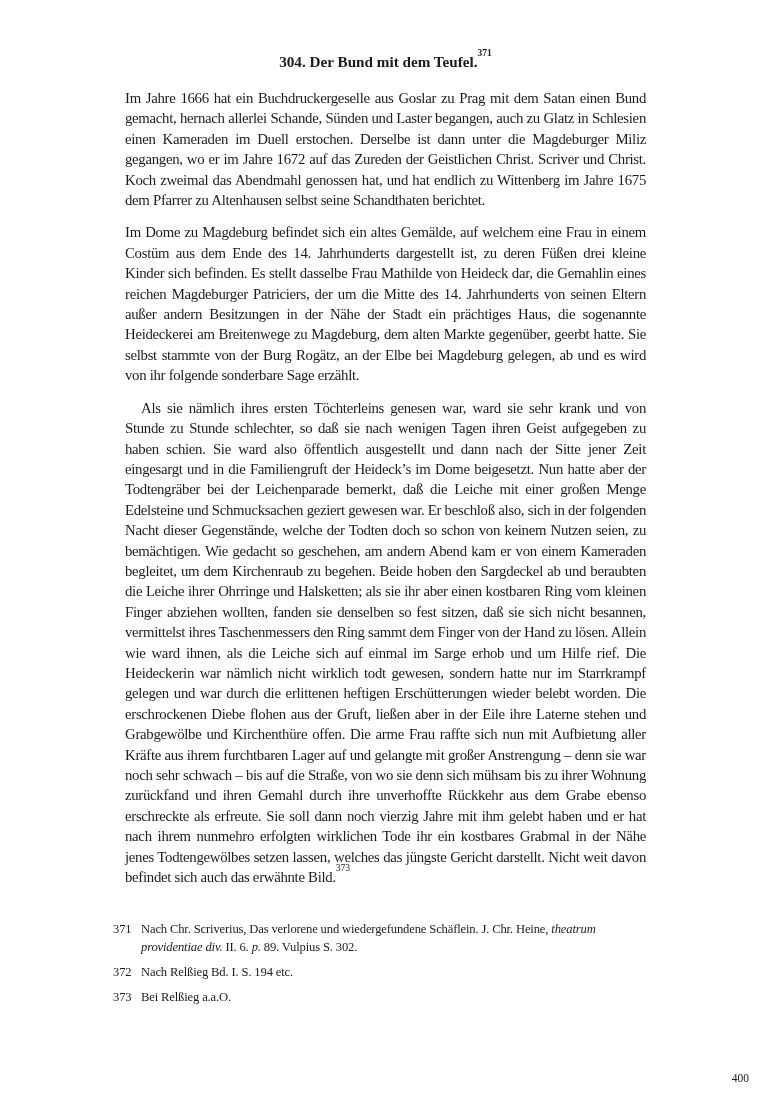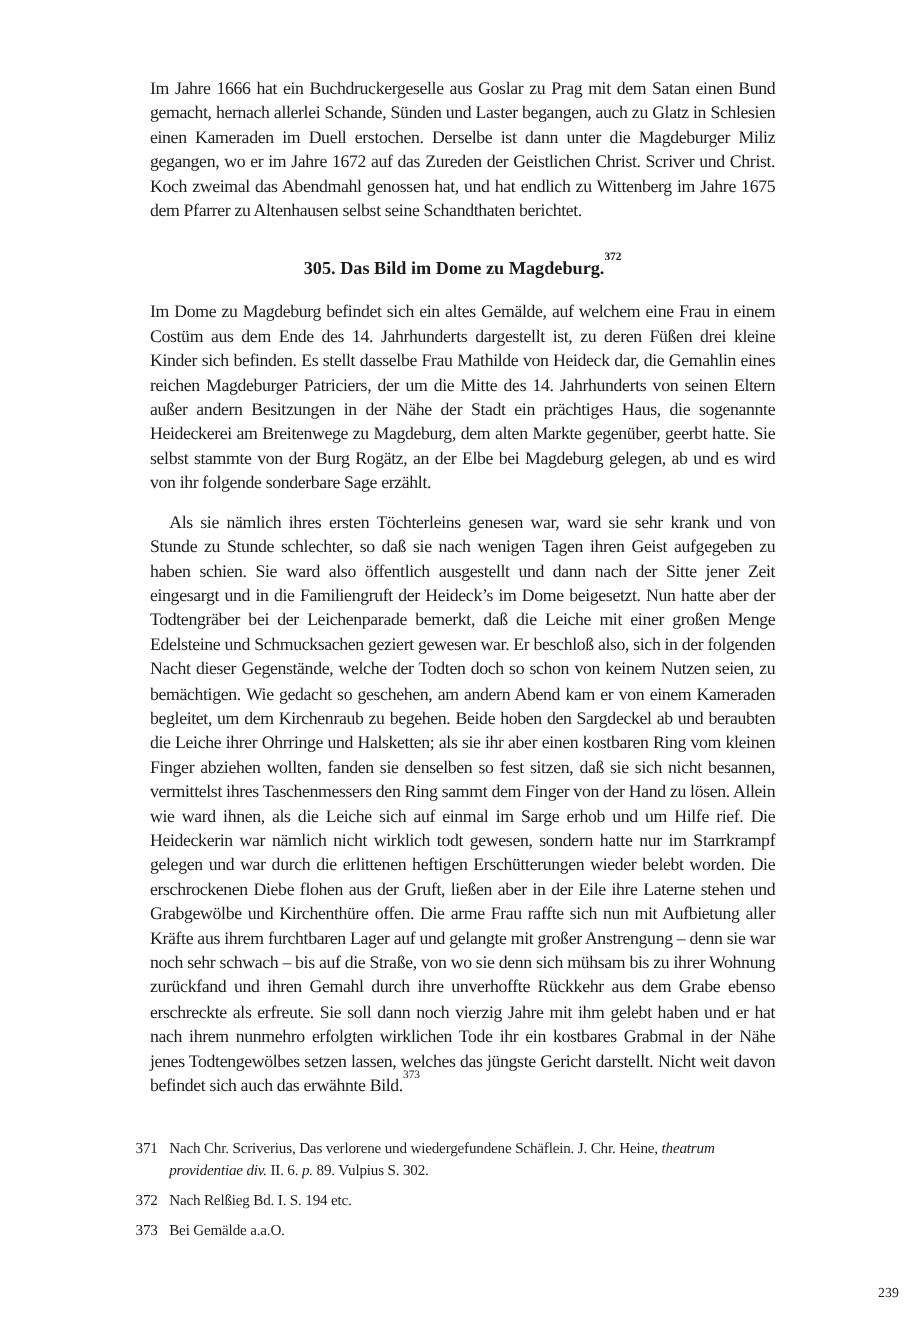--- a/index.html
+++ b/index.html
@@ -60,43 +60,43 @@
     right: 21px;
     font-size: 11.5px;
     line-height: 14px;
   }
 </style>
 </head>
 <body>
 
 <div class="page">
 
+  <h2 class="heading"><span>304. Der Bund mit dem Teufel.</span><sup class="fn-ref">371</sup></h2>
 
   <p class="body-text">Im Jahre 1666 hat ein Buchdruckergeselle aus Goslar zu Prag mit dem Satan einen Bund gemacht, hernach allerlei Schande, Sünden und Laster begangen, auch zu Glatz in Schlesien einen Kameraden im Duell erstochen. Derselbe ist dann unter die Magdeburger Miliz gegangen, wo er im Jahre 1672 auf das Zureden der Geistlichen Christ. Scriver und Christ. Koch zweimal das Abendmahl genossen hat, und hat endlich zu Wittenberg im Jahre 1675 dem Pfarrer zu Altenhausen selbst seine Schandthaten berichtet.</p>
 
-  <h2 class="heading second"><span>305. Das Bild im Dome zu Magdeburg.</span><sup class="fn-ref">372</sup></h2>
 
   <p class="body-text">Im Dome zu Magdeburg befindet sich ein altes Gemälde, auf welchem eine Frau in einem Costüm aus dem Ende des 14. Jahrhunderts dargestellt ist, zu deren Füßen drei kleine Kinder sich befinden. Es stellt dasselbe Frau Mathilde von Heideck dar, die Gemahlin eines reichen Magdeburger Patriciers, der um die Mitte des 14. Jahrhunderts von seinen Eltern außer andern Besitzungen in der Nähe der Stadt ein prächtiges Haus, die sogenannte Heideckerei am Breitenwege zu Magdeburg, dem alten Markte gegenüber, geerbt hatte. Sie selbst stammte von der Burg Rogätz, an der Elbe bei Magdeburg gelegen, ab und es wird von ihr folgende sonderbare Sage erzählt.</p>
 
   <p class="body-text indent"><span>Als sie nämlich ihres ersten Töchterleins genesen war, ward sie sehr krank und von Stunde zu Stunde schlechter, so daß sie nach wenigen Tagen ihren Geist aufgegeben zu haben schien. Sie ward also öffentlich ausgestellt und dann nach der Sitte jener Zeit eingesargt und in die Familiengruft der Heideck’s im Dome beigesetzt. Nun hatte aber der Todtengräber bei der Leichenparade bemerkt, daß die Leiche mit einer großen Menge Edelsteine und Schmucksachen geziert gewesen war. Er beschloß also, sich in der folgenden Nacht dieser Gegenstände, welche der Todten doch so schon von keinem Nutzen seien, zu bemächtigen. Wie gedacht so geschehen, am andern Abend kam er von einem Kameraden begleitet, um dem Kirchenraub zu begehen. Beide hoben den Sargdeckel ab und beraubten die Leiche ihrer Ohrringe und Halsketten; als sie ihr aber einen kostbaren Ring vom kleinen Finger abziehen wollten, fanden sie denselben so fest sitzen, daß sie sich nicht besannen, vermittelst ihres Taschenmessers den Ring sammt dem Finger von der Hand zu lösen. Allein wie ward ihnen, als die Leiche sich auf einmal im Sarge erhob und um Hilfe rief. Die Heideckerin war nämlich nicht wirklich todt gewesen, sondern hatte nur im Starrkrampf gelegen und war durch die erlittenen heftigen Erschütterungen wieder belebt worden. Die erschrockenen Diebe flohen aus der Gruft, ließen aber in der Eile ihre Laterne stehen und Grabgewölbe und Kirchenthüre offen. Die arme Frau raffte sich nun mit Aufbietung aller Kräfte aus ihrem furchtbaren Lager auf und gelangte mit großer Anstrengung – denn sie war noch sehr schwach – bis auf die Straße, von wo sie denn sich mühsam bis zu ihrer Wohnung zurückfand und ihren Gemahl durch ihre unverhoffte Rückkehr aus dem Grabe ebenso erschreckte als erfreute. Sie soll dann noch vierzig Jahre mit ihm gelebt haben und er hat nach ihrem nunmehro erfolgten wirklichen Tode ihr ein kostbares Grabmal in der Nähe jenes Todtengewölbes setzen lassen, welches das jüngste Gericht darstellt. Nicht weit davon befindet sich auch das erwähnte Bild.</span><sup class="fn-ref">373</sup></p>
 
   <div class="footnotes">
 
     <div class="footnote">
       <span class="fn-num">371</span>
       <span class="fn-body"><span>Nach Chr. Scriverius, Das verlorene und wiedergefundene Schäflein. J. Chr. Heine, </span><span class="it">theatrum providentiae div.</span><span> II. 6. </span><span class="it">p.</span><span> 89. Vulpius S. 302.</span></span>
     </div>
 
     <div class="footnote">
       <span class="fn-num">372</span>
       <span class="fn-body">Nach Relßieg Bd. I. S. 194 etc.</span>
     </div>
 
     <div class="footnote">
       <span class="fn-num">373</span>
-      <span class="fn-body">Bei Gemälde a.a.O.</span>
+      <span class="fn-body">Bei Relßieg a.a.O.</span>
     </div>
 
   </div>
 
-  <div class="page-number">239</div>
+  <div class="page-number">400</div>
 
 </div>
 
 </body></html>

